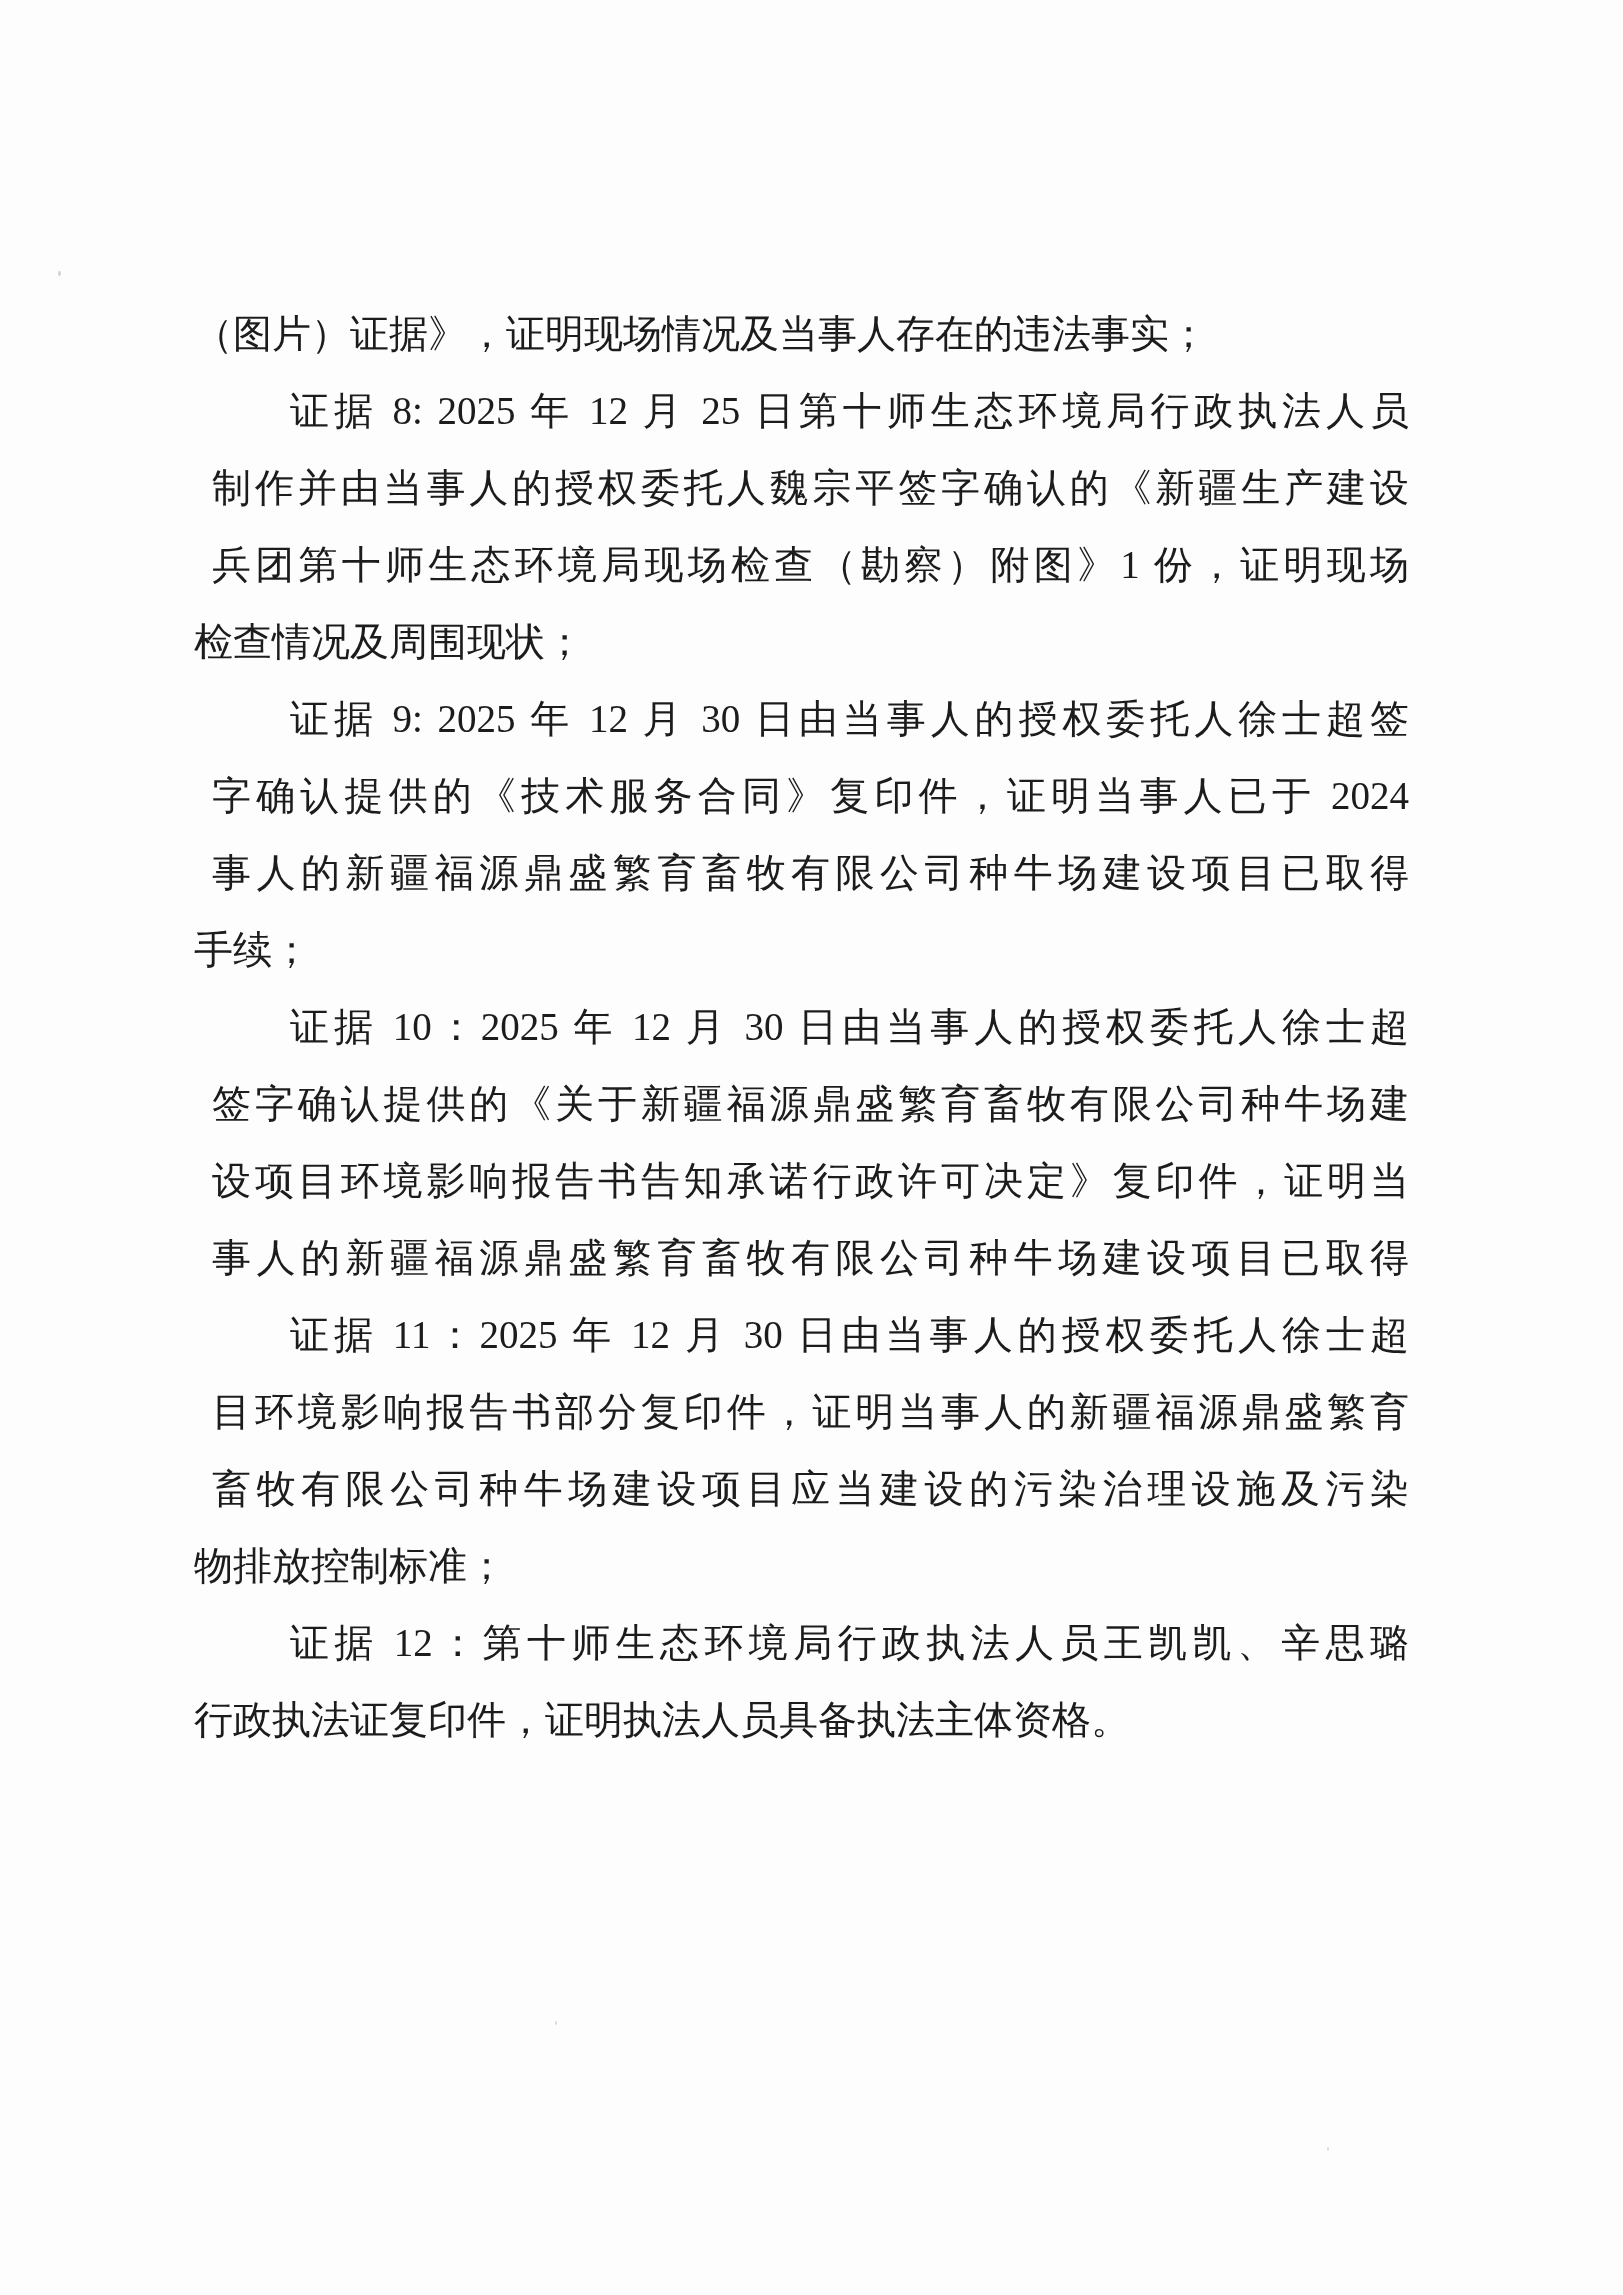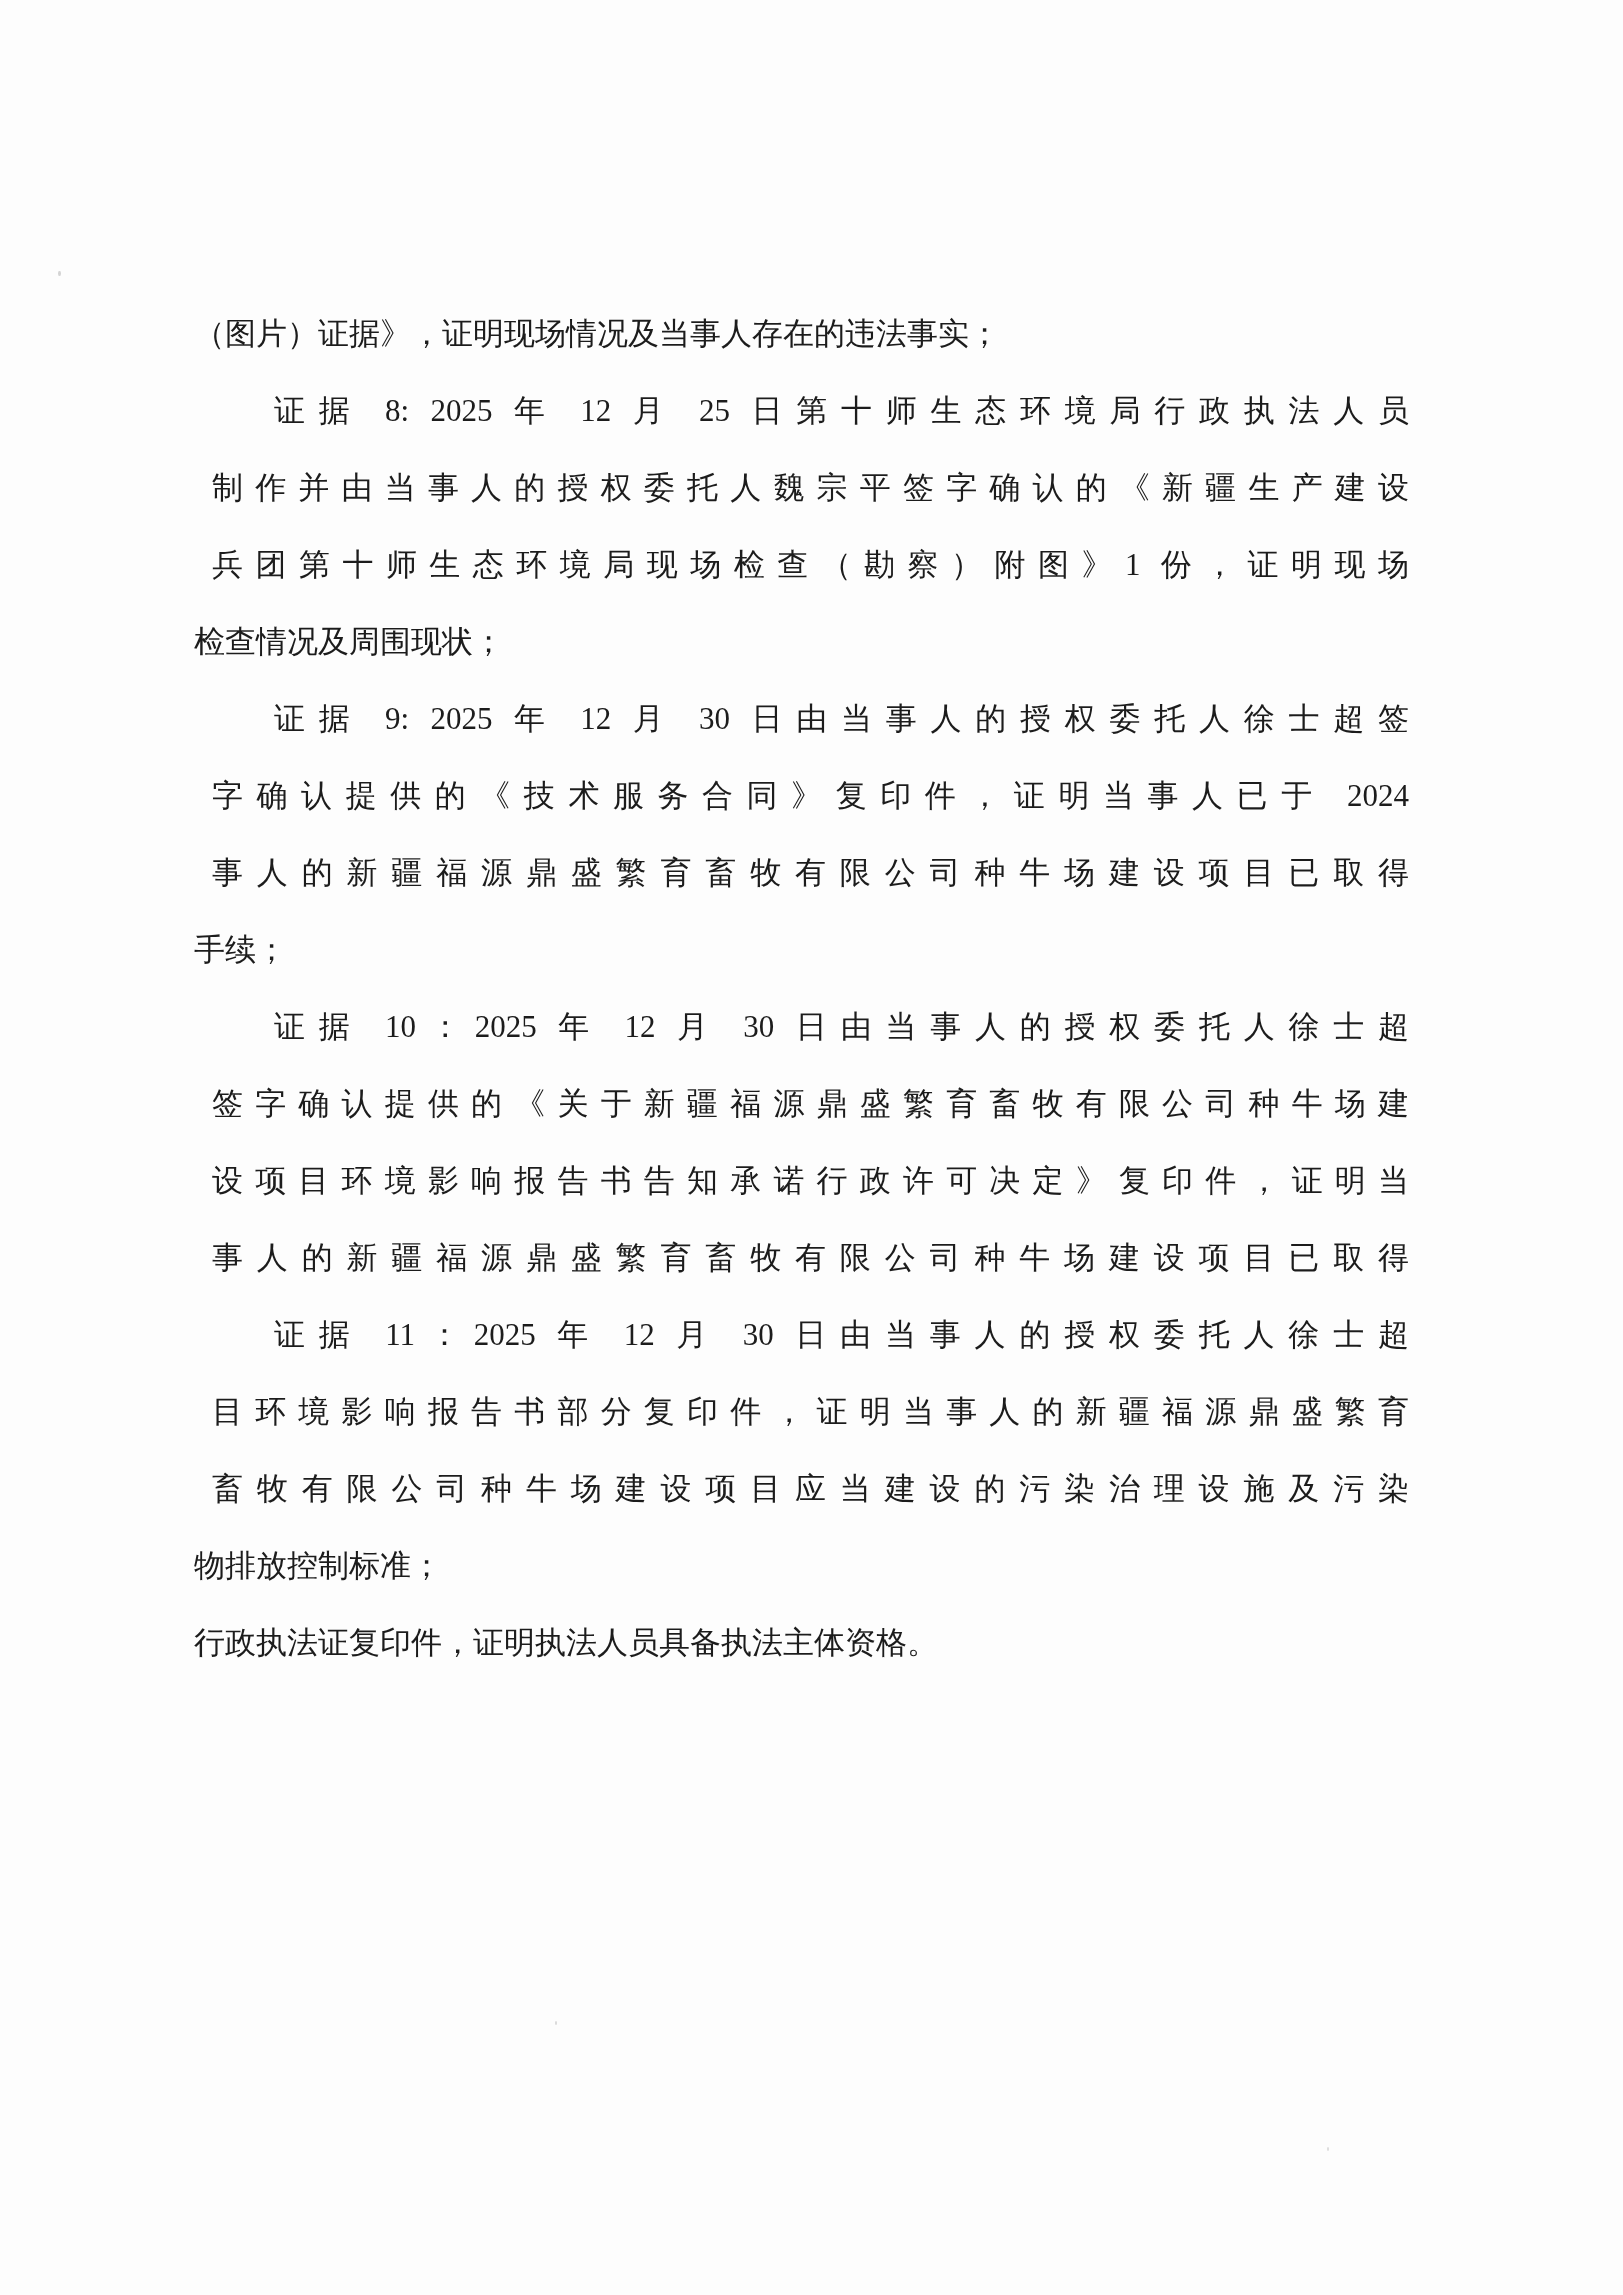--- a/index.html
+++ b/index.html
@@ -18,21 +18,21 @@
   }
   .textblock {
     position: absolute;
     left: 194px;
     top: 295px;
     width: 1215px;
   }
   .line {
     height: 77px;
     line-height: 77px;
-    font-size: 31px;
+    font-size: 39px;
     white-space: normal;
     text-align: left;
   }
   .line.justify {
     text-align: justify;
     text-align-last: justify;
     margin-left: 18px;
   }
   .line.indent {
     text-indent: 2em;
@@ -65,20 +65,21 @@
     <div class="line justify">事人的新疆福源鼎盛繁育畜牧有限公司种牛场建设项目已取得</div>
     <div class="line">手续；</div>
     <div class="line indent justify">证据 10：2025 年 12 月 30 日由当事人的授权委托人徐士超</div>
     <div class="line justify">签字确认提供的《关于新疆福源鼎盛繁育畜牧有限公司种牛场建</div>
     <div class="line justify">设项目环境影响报告书告知承诺行政许可决定》复印件，证明当</div>
     <div class="line justify">事人的新疆福源鼎盛繁育畜牧有限公司种牛场建设项目已取得</div>
     <div class="line indent justify">证据 11：2025 年 12 月 30 日由当事人的授权委托人徐士超</div>
     <div class="line justify">目环境影响报告书部分复印件，证明当事人的新疆福源鼎盛繁育</div>
     <div class="line justify">畜牧有限公司种牛场建设项目应当建设的污染治理设施及污染</div>
     <div class="line">物排放控制标准；</div>
+    <div class="line indent justify">证据 12：第十师生态环境局行政执法人员王凯凯、辛思璐</div>
     <div class="line">行政执法证复印件，证明执法人员具备执法主体资格。</div>
   </div>
 
   <div class="speck s1"></div>
   <div class="speck s2"></div>
   <div class="speck s3"></div>
 </div>
 
 
 </body></html>

